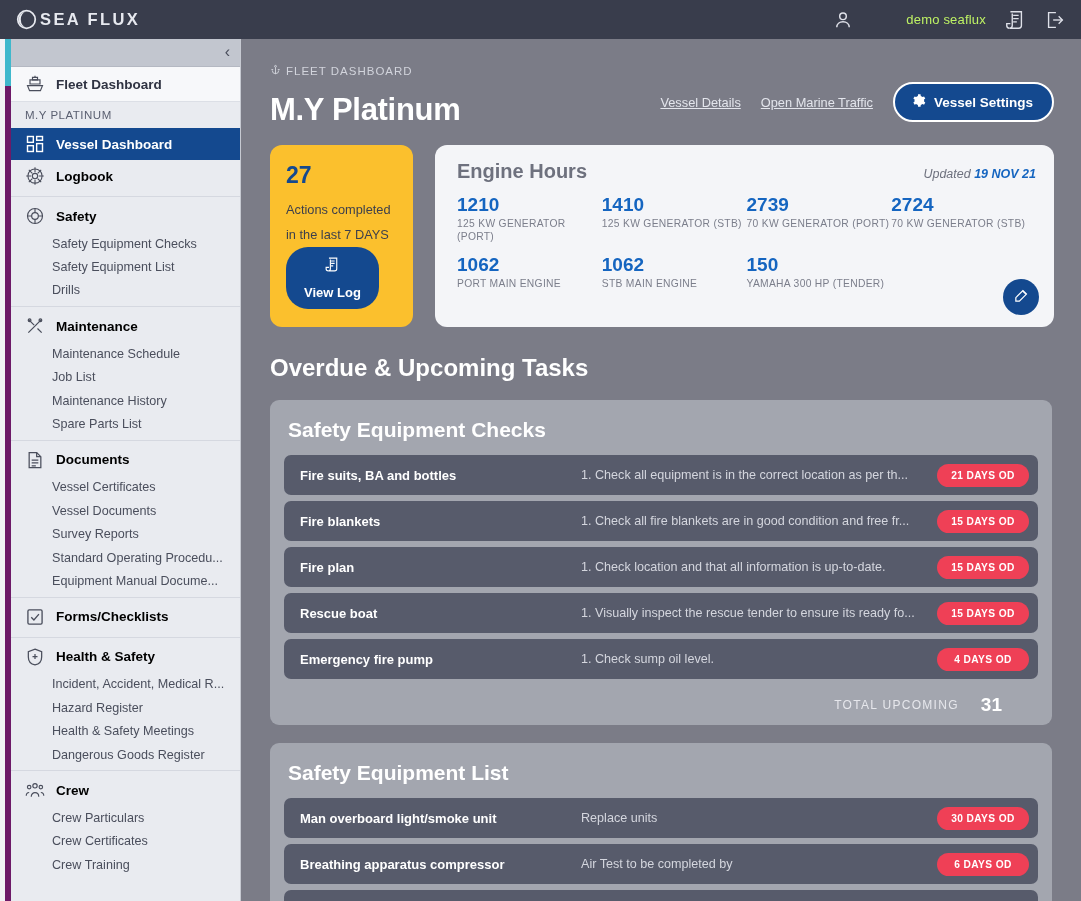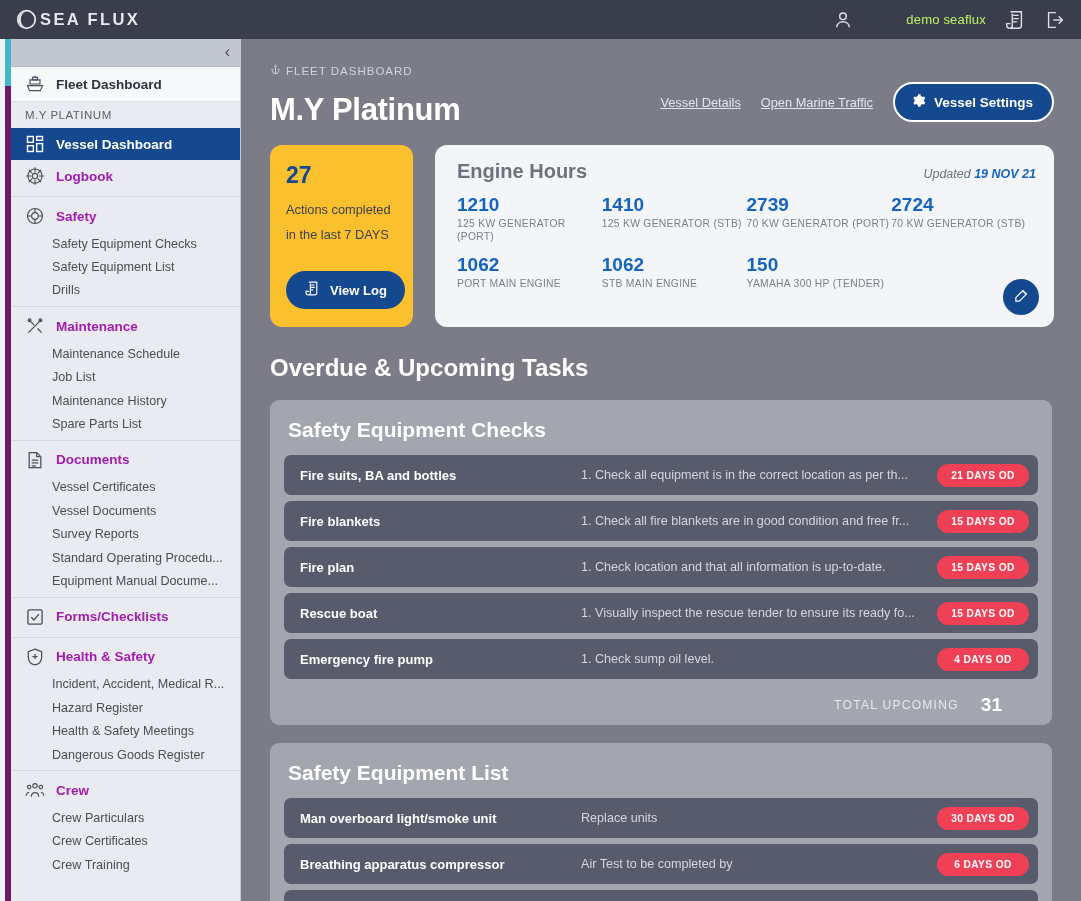--- a/index.html
+++ b/index.html
@@ -52,21 +52,21 @@
   .sb-top-item .lbl { font-size: 13.5px; font-weight: bold; color: #2f3342; }
   .sb-vessel-label {
     height: 26px; display: flex; align-items: center; padding-left: 14px;
     font-size: 11.5px; color: #5a5f70; letter-spacing: .5px; background: #e9ebf0;
   }
   .sb-group {
     height: 32px; display: flex; align-items: center; gap: 11px; padding-left: 14px;
     cursor: pointer;
   }
   .sb-group.active { background: #14498f; }
-  .sb-group .lbl { font-size: 13.5px; font-weight: bold; color: #a21caf; }
+  .sb-group .lbl { font-size: 13.5px; font-weight: bold; color: #000000; }
   .sb-group.active .lbl { color: #ffffff; }
   .sb-sub {
     height: 23.4px; display: flex; align-items: center; padding-left: 41px;
     font-size: 12.6px; color: #4a4e5c; cursor: pointer;
     white-space: nowrap; overflow: hidden; text-overflow: ellipsis;
   }
   .sb-sep { height: 1px; background: #d5d8e0; margin: 4px 0 3px 0; }
   .ico { width: 20px; height: 20px; flex: 0 0 20px; display: block; }
   .ico svg { display: block; }
 
@@ -94,21 +94,21 @@
   #actions-card {
     width: 143px; flex: 0 0 143px; background: #fbc02d; border-radius: 12px;
     padding: 17px 16px 16px 16px; position: relative; height: 182px;
   }
   #actions-count { font-size: 23px; font-weight: bold; color: #14498f; line-height: 26px; }
   #actions-text { margin-top: 9px; font-size: 12.8px; color: #3c3f4c; line-height: 25px; }
   #view-log-btn {
     position: absolute; left: 16px; bottom: 18px;
     display: flex; align-items: center; gap: 9px;
     background: #14498f; color: #fff; border-radius: 22px;
-    padding: 9px 18px; font-size: 13px; font-weight: bold; cursor: pointer;
+    padding: 9px 18px; font-size: 13px; font-weight: bold; cursor: pointer; flex-direction: column;
   }
   #engine-card {
     flex: 1; background: #f4f5f8; border-radius: 12px; height: 182px;
     padding: 15px 18px 12px 22px; position: relative;
   }
   #engine-head { display: flex; align-items: baseline; }
   #engine-title { font-size: 20px; font-weight: bold; color: #6e717e; }
   #engine-updated { margin-left: auto; font-size: 12.5px; font-style: italic; color: #6e717e; }
   #engine-updated b { color: #1565c0; font-style: italic; }
   .eng-grid { display: flex; margin-top: 10px; }

